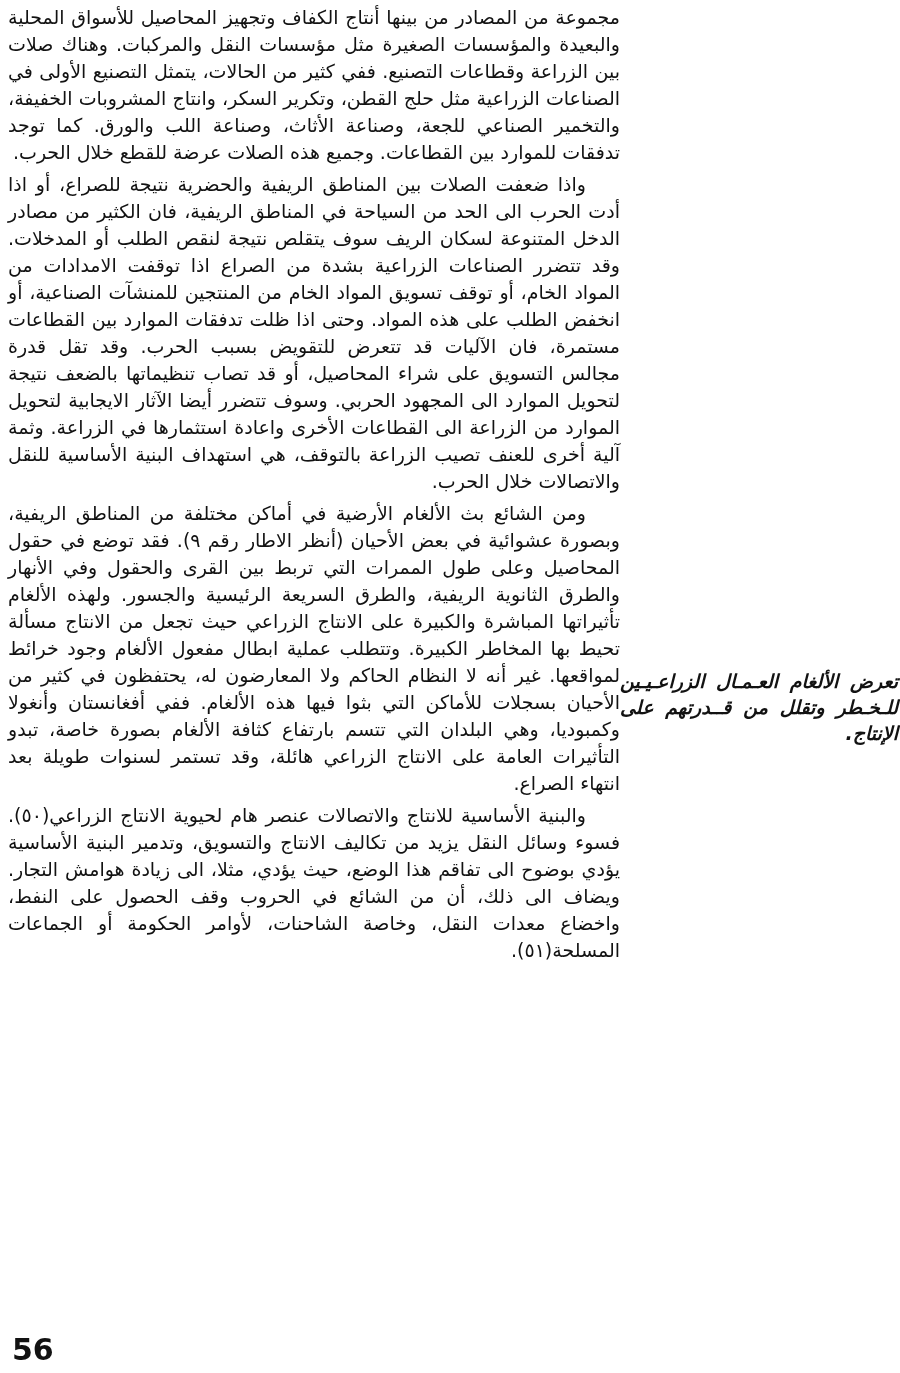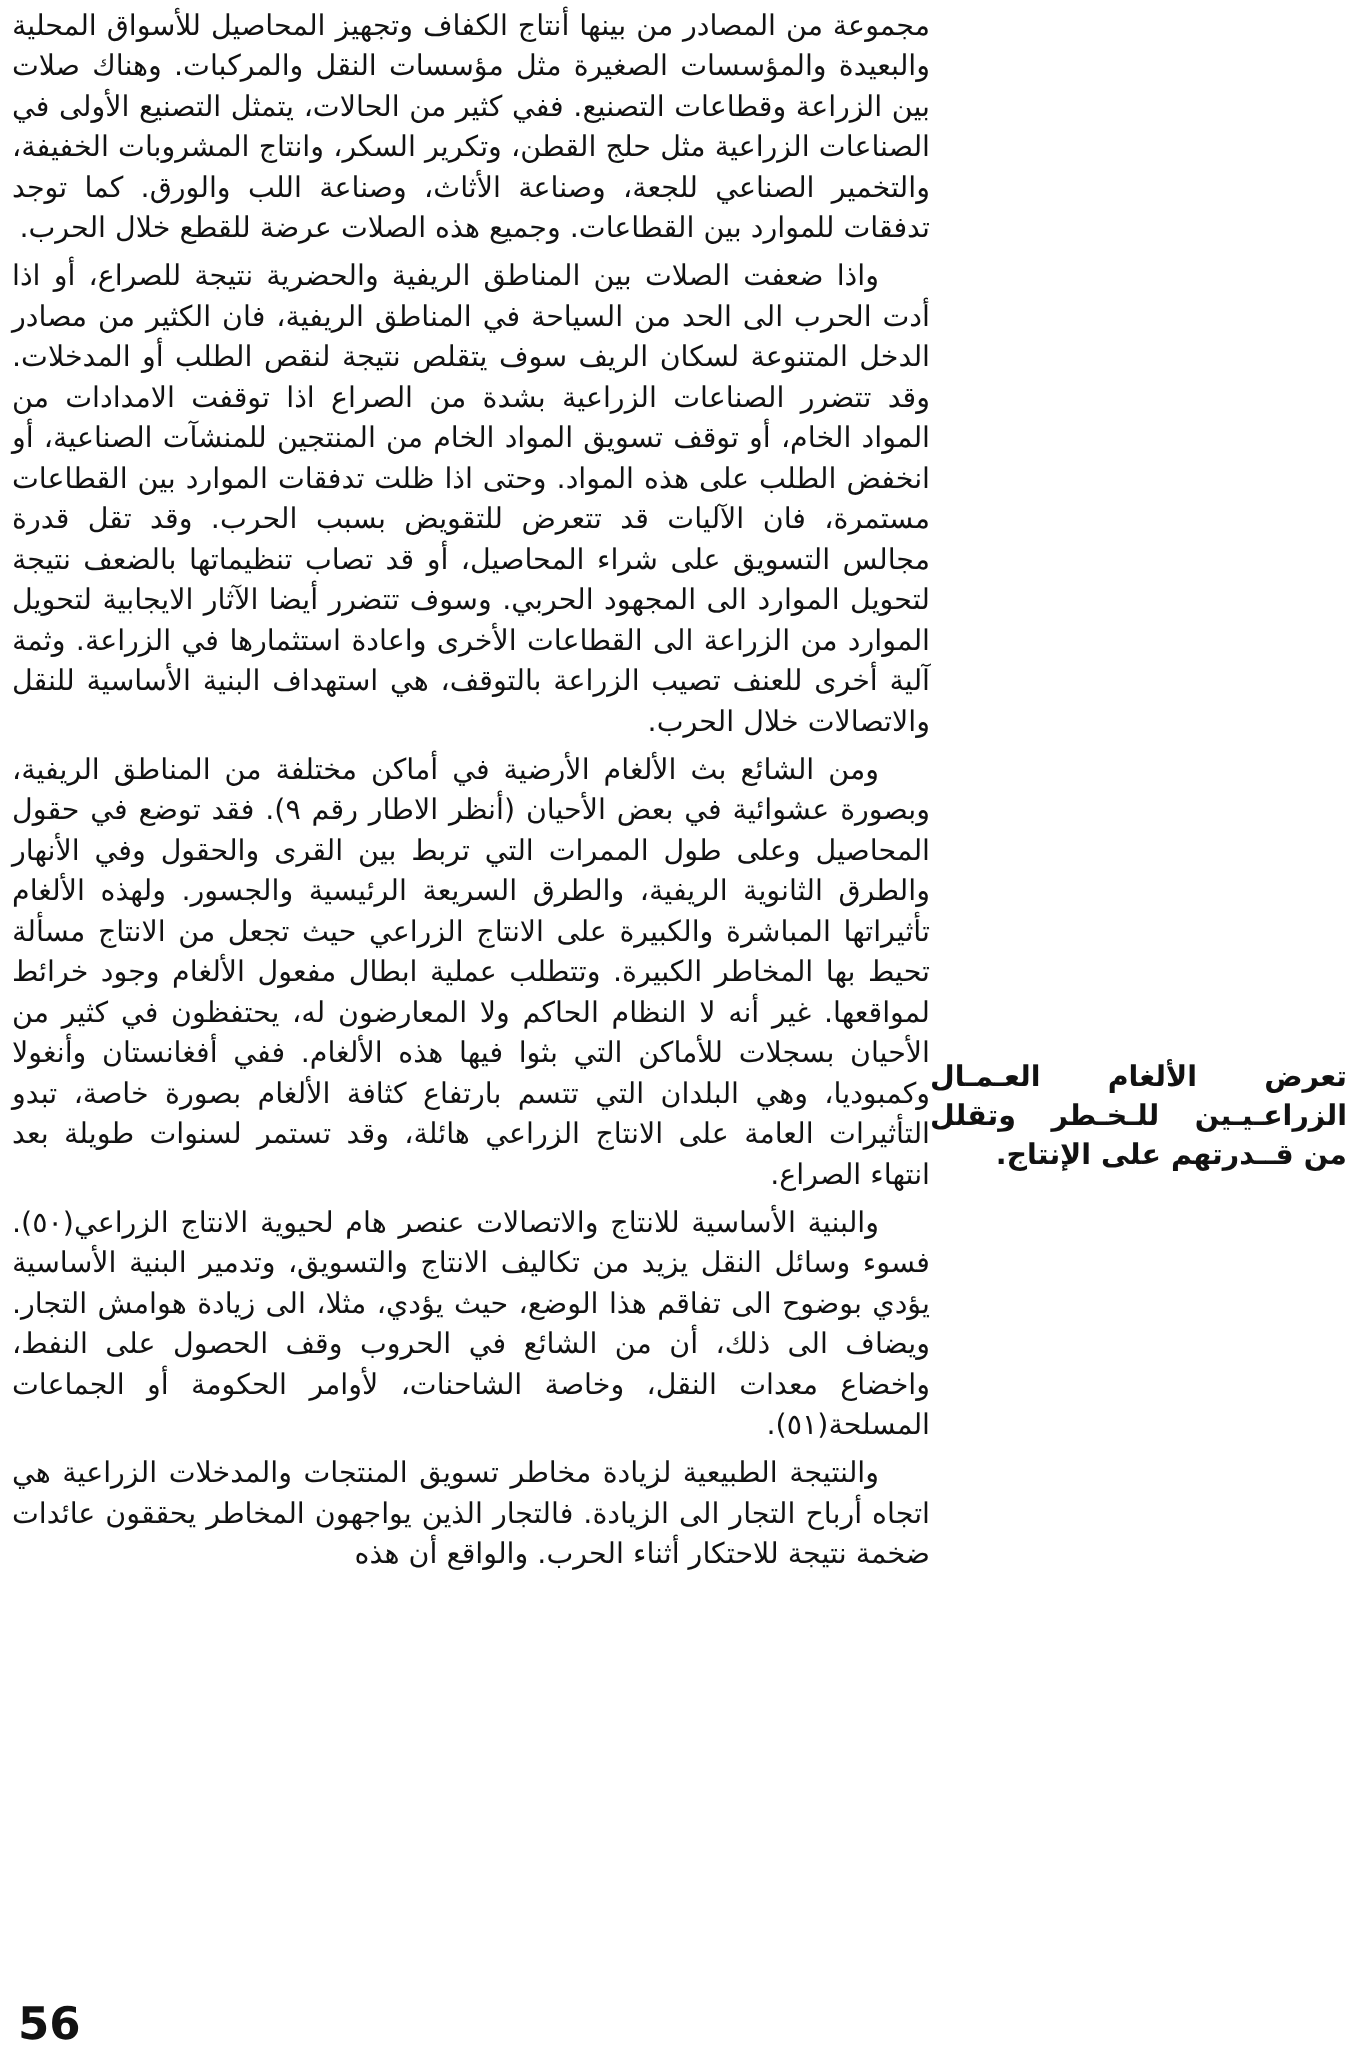--- a/index.html
+++ b/index.html
@@ -32,28 +32,29 @@
   .para {
     margin: 0 0 5px 0;
     text-indent: 34px; 
   }
   .para.continuation {
     text-indent: 0; 
   }
   
   .margin-note {
     position: absolute;
-    top: 705px;
+    top: 668px;
     left: 620px;
     width: 278px;
     direction: rtl;
     text-align: justify;
     font-size: 19px;
     line-height: 26px;
     font-weight: bold;
+    font-style: italic;
   }
   
   .page-number {
     position: absolute;
     bottom: 6px;
     left: 12px;
     font-size: 30px;
     font-weight: bold;
     direction: rtl;
   }
@@ -61,20 +62,19 @@
 </head>
 <body>
 
 <div class="page">
 
   <div class="body-column">
     <p class="para continuation">مجموعة من المصادر من بينها أنتاج الكفاف وتجهيز المحاصيل للأسواق المحلية والبعيدة والمؤسسات الصغيرة مثل مؤسسات النقل والمركبات. وهناك صلات بين الزراعة وقطاعات التصنيع. ففي كثير من الحالات، يتمثل التصنيع الأولى في الصناعات الزراعية مثل حلج القطن، وتكرير السكر، وانتاج المشروبات الخفيفة، والتخمير الصناعي للجعة، وصناعة الأثاث، وصناعة اللب والورق. كما توجد تدفقات للموارد بين القطاعات. وجميع هذه الصلات عرضة للقطع خلال الحرب.</p>
     <p class="para">واذا ضعفت الصلات بين المناطق الريفية والحضرية نتيجة للصراع، أو اذا أدت الحرب الى الحد من السياحة في المناطق الريفية، فان الكثير من مصادر الدخل المتنوعة لسكان الريف سوف يتقلص نتيجة لنقص الطلب أو المدخلات. وقد تتضرر الصناعات الزراعية بشدة من الصراع اذا توقفت الامدادات من المواد الخام، أو توقف تسويق المواد الخام من المنتجين للمنشآت الصناعية، أو انخفض الطلب على هذه المواد. وحتى اذا ظلت تدفقات الموارد بين القطاعات مستمرة، فان الآليات قد تتعرض للتقويض بسبب الحرب. وقد تقل قدرة مجالس التسويق على شراء المحاصيل، أو قد تصاب تنظيماتها بالضعف نتيجة لتحويل الموارد الى المجهود الحربي. وسوف تتضرر أيضا الآثار الايجابية لتحويل الموارد من الزراعة الى القطاعات الأخرى واعادة استثمارها في الزراعة. وثمة آلية أخرى للعنف تصيب الزراعة بالتوقف، هي استهداف البنية الأساسية للنقل والاتصالات خلال الحرب.</p>
     <p class="para">ومن الشائع بث الألغام الأرضية في أماكن مختلفة من المناطق الريفية، وبصورة عشوائية في بعض الأحيان (أنظر الاطار رقم ٩). فقد توضع في حقول المحاصيل وعلى طول الممرات التي تربط بين القرى والحقول وفي الأنهار والطرق الثانوية الريفية، والطرق السريعة الرئيسية والجسور. ولهذه الألغام تأثيراتها المباشرة والكبيرة على الانتاج الزراعي حيث تجعل من الانتاج مسألة تحيط بها المخاطر الكبيرة. وتتطلب عملية ابطال مفعول الألغام وجود خرائط لمواقعها. غير أنه لا النظام الحاكم ولا المعارضون له، يحتفظون في كثير من الأحيان بسجلات للأماكن التي بثوا فيها هذه الألغام. ففي أفغانستان وأنغولا وكمبوديا، وهي البلدان التي تتسم بارتفاع كثافة الألغام بصورة خاصة، تبدو التأثيرات العامة على الانتاج الزراعي هائلة، وقد تستمر لسنوات طويلة بعد انتهاء الصراع.</p>
     <p class="para">والبنية الأساسية للانتاج والاتصالات عنصر هام لحيوية الانتاج الزراعي(٥٠). فسوء وسائل النقل يزيد من تكاليف الانتاج والتسويق، وتدمير البنية الأساسية يؤدي بوضوح الى تفاقم هذا الوضع، حيث يؤدي، مثلا، الى زيادة هوامش التجار. ويضاف الى ذلك، أن من الشائع في الحروب وقف الحصول على النفط، واخضاع معدات النقل، وخاصة الشاحنات، لأوامر الحكومة أو الجماعات المسلحة(٥١).</p>
-    <p class="para">والنتيجة الطبيعية لزيادة مخاطر تسويق المنتجات والمدخلات الزراعية هي اتجاه أرباح التجار الى الزيادة. فالتجار الذين يواجهون المخاطر يحققون عائدات ضخمة نتيجة للاحتكار أثناء الحرب. والواقع أن هذه</p>
   </div>
 
   <div class="margin-note">تعرض الألغام العـمـال الزراعـيـين للـخـطر وتقلل من قــدرتهم على الإنتاج.</div>
 
   <div class="page-number">56</div>
 
 </div>
 
 </body></html>

